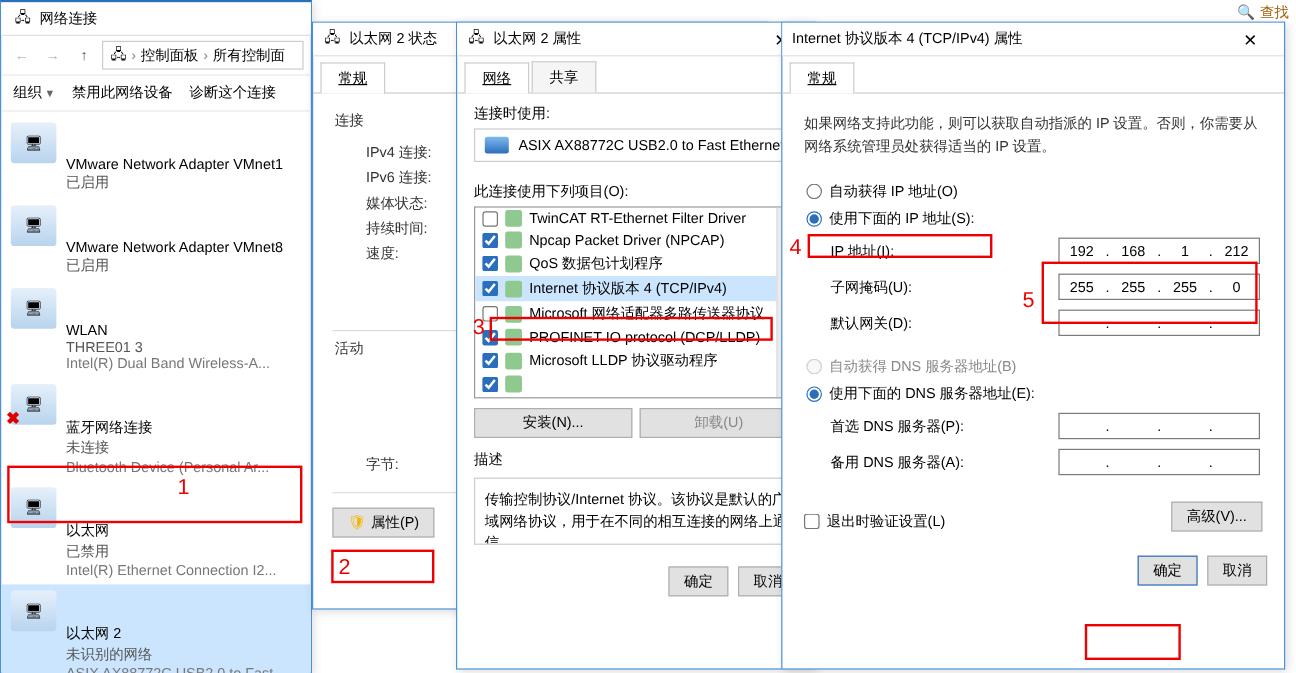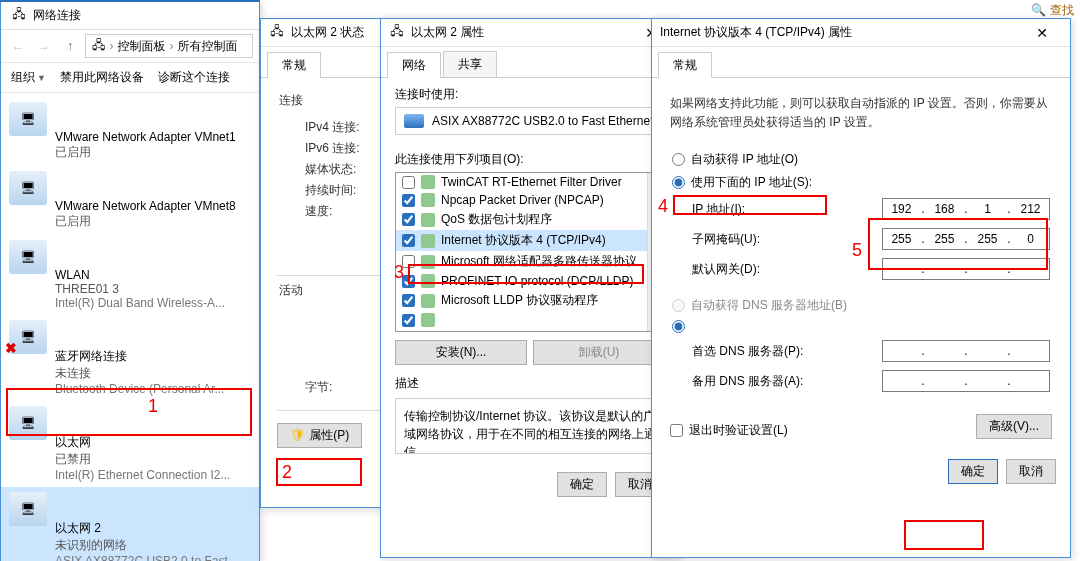--- a/index.html
+++ b/index.html
@@ -43,20 +43,21 @@
     border: 1px solid #ccc;
     border-bottom: none;
     background: #f5f5f5;
     margin-right: 2px;
     font-size: 12px;
   }
   .tab.active {
     background: #fff;
     position: relative;
     top: 1px;
+    text-decoration: underline;
   }
 
   
   .win-netconn {
     left: 0; top: 0; width: 260px; height: 561px; border-top: 2px solid #2a6fbb;
   }
   .win-netconn .titlebar { padding-left: 10px; }
   .nav-row {
     display: flex; align-items: center; padding: 4px 6px; gap: 4px; border-bottom: 1px solid #e8e8e8;
   }
@@ -424,20 +425,21 @@
       </div>
     </div>
 
     <div style="height:10px;"></div>
     <label class="radio-row disabled">
       <input type="radio" name="dnsmode" disabled="" style="">
       <span>自动获得 DNS 服务器地址(B)</span>
     </label>
     <label class="radio-row">
       <input type="radio" name="dnsmode" checked="" style="">
+      <span>使用下面的 DNS 服务器地址(E):</span>
     </label>
     <div class="field-row">
       <span class="lab">首选 DNS 服务器(P):</span>
       <div class="ip-input">
         <span class="oct"></span>
           <span class="dot">.</span>
           <span class="oct"></span>
           <span class="dot">.</span>
           <span class="oct"></span>
           <span class="dot">.</span>

